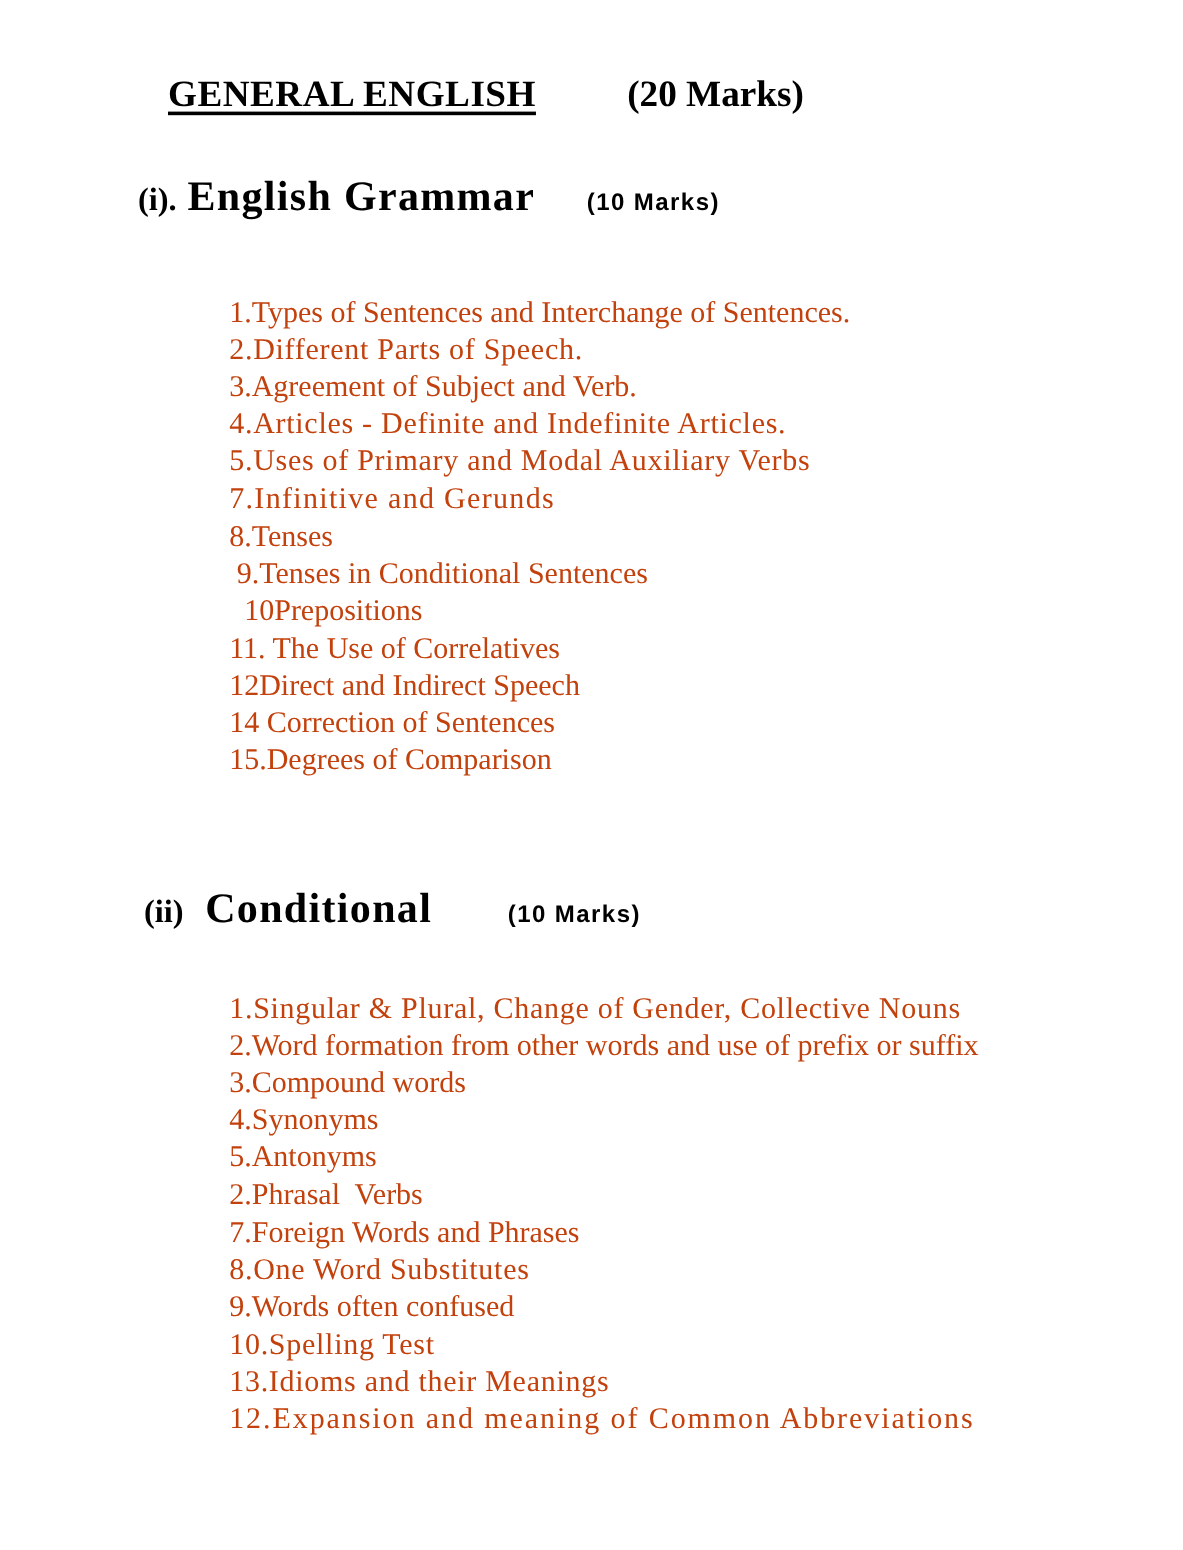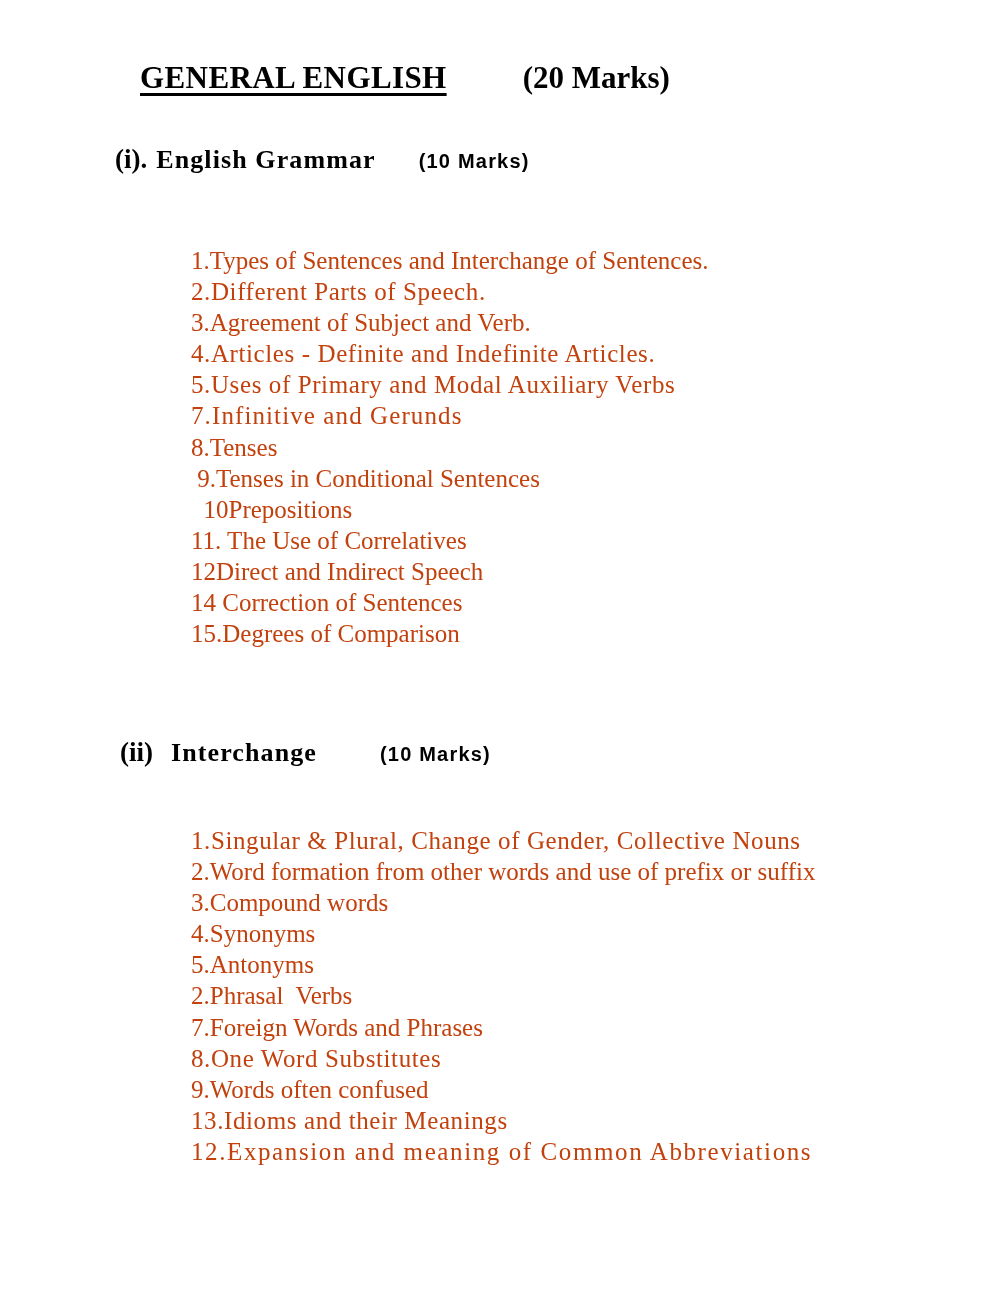--- a/index.html
+++ b/index.html
@@ -60,21 +60,21 @@
   }
   .sec-num {
     font-family: "Liberation Serif", "DejaVu Serif", serif;
     font-weight: bold;
     font-size: 27px;
     line-height: 1;
   }
   .sec-title {
     font-family: "Liberation Serif", "DejaVu Serif", serif;
     font-weight: bold;
-    font-size: 26px;
+    font-size: 35px;
     line-height: 1;
     letter-spacing: 1.1px;
     margin-left: 9px;
   }
   .sec-marks {
     font-family: "Liberation Sans", "DejaVu Sans", sans-serif;
     font-weight: bold;
     font-size: 20px;
     line-height: 1;
     letter-spacing: 1.2px;
@@ -136,31 +136,32 @@
     <li> 9.Tenses in Conditional Sentences</li>
     <li>  10Prepositions</li>
     <li>11. The Use of Correlatives</li>
     <li>12Direct and Indirect Speech</li>
     <li>14 Correction of Sentences</li>
     <li>15.Degrees of Comparison</li>
   </ul>
 
   <div class="section-heading" id="heading-vocab">
     <span class="sec-num">(ii)</span>
-    <span class="sec-title">Interchange</span>
+    <span class="sec-title">Conditional</span>
     <span class="sec-marks">(10 Marks)</span>
   </div>
 
   <ul class="topic-list" id="list-vocab">
     <li class="ls-sm">1.Singular &amp; Plural, Change of Gender, Collective Nouns</li>
     <li>2.Word formation from other words and use of prefix or suffix</li>
     <li>3.Compound words</li>
     <li>4.Synonyms</li>
     <li>5.Antonyms</li>
     <li>2.Phrasal  Verbs</li>
     <li>7.Foreign Words and Phrases</li>
     <li class="ls-sm">8.One Word Substitutes</li>
     <li>9.Words often confused</li>
+    <li class="ls-sm">10.Spelling Test</li>
     <li class="ls-sm">13.Idioms and their Meanings</li>
     <li class="ls-lg">12.Expansion and meaning of Common Abbreviations</li>
   </ul>
 
 </div>
 
 </body></html>

